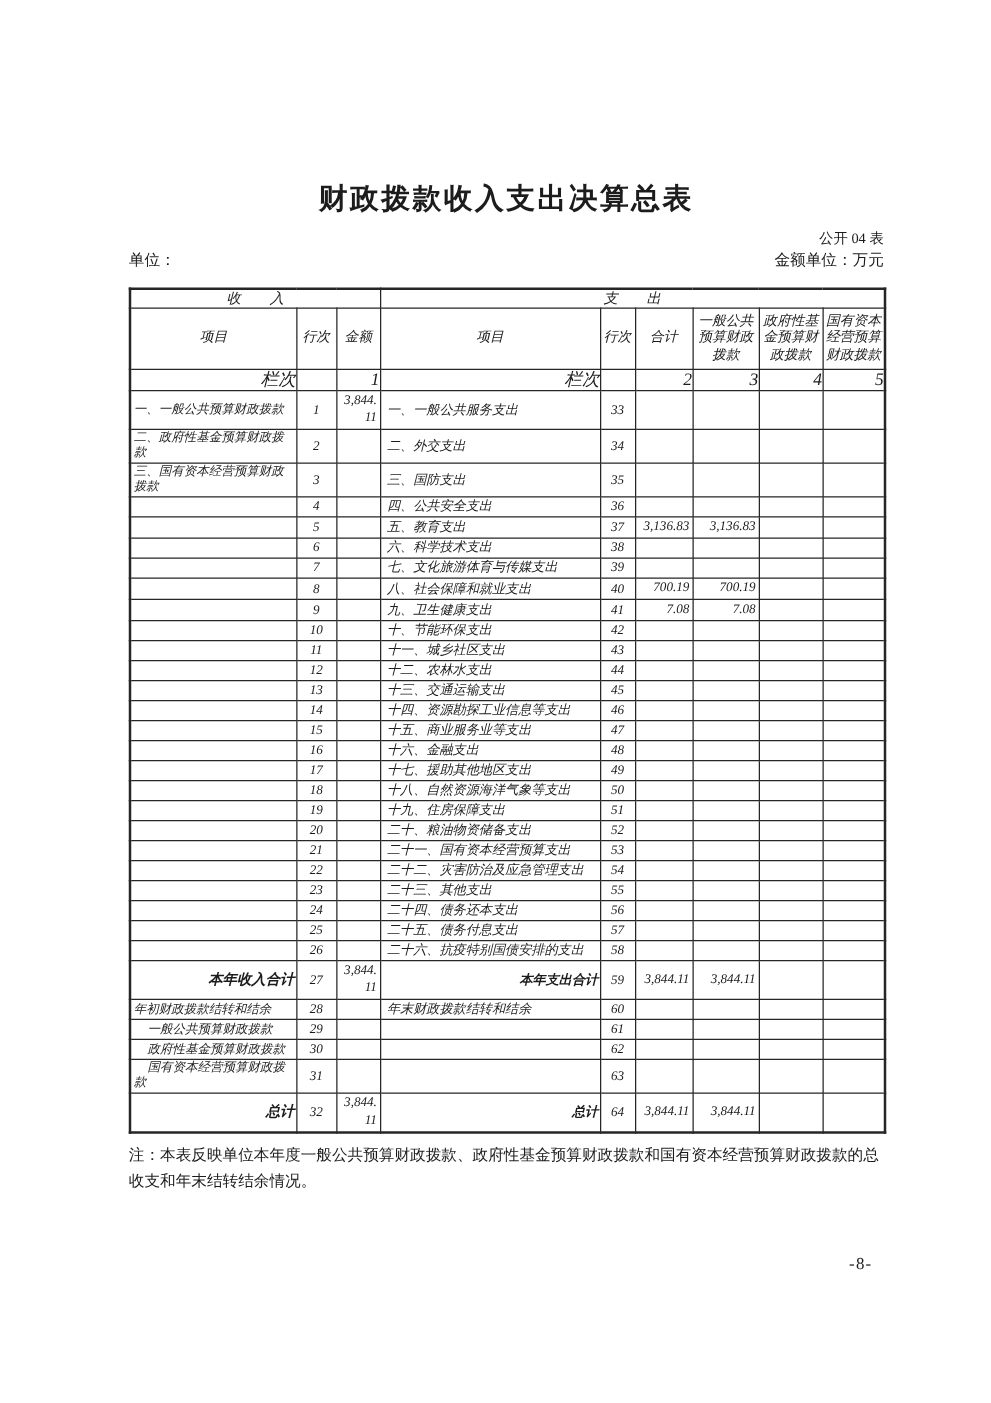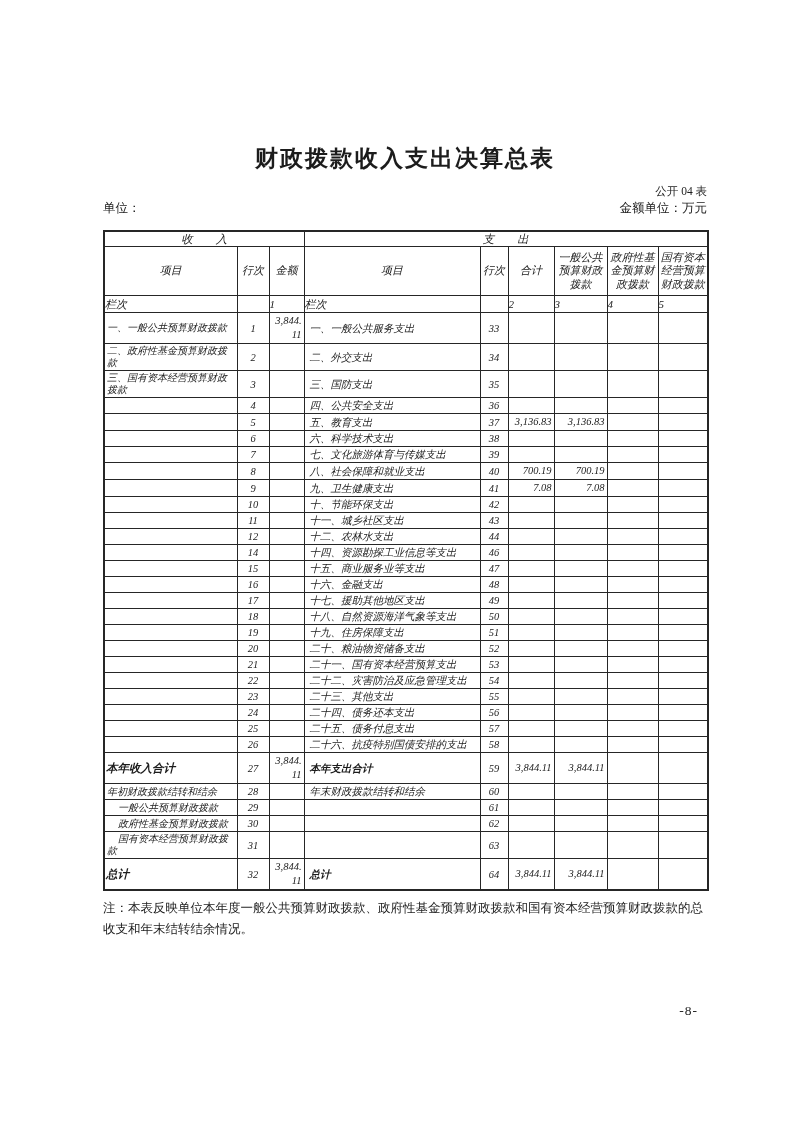--- a/index.html
+++ b/index.html
@@ -34,27 +34,27 @@
     font-style:italic;
   }
   td {
     border:1px solid #262626;
     font-size:10.5px; line-height:13px;
     vertical-align:middle; height:16px;
     overflow:hidden; padding:0;
   }
   tr.section-row td { height:15px; line-height:14px; font-size:11.5px; text-align:center; }
   tr.colhead-row td { height:49px; line-height:13.5px; font-size:11px; text-align:center; padding:1px; }
-  tr.lanci-row td { height:17px; font-size:11px; text-align:left; }
+  tr.lanci-row td { height:17px; font-size:14px; text-align:right; }
 
   td.item-cell { text-align:left; padding:1px 1px 1px 2px; font-size:10px; line-height:12px; }
   td.item-cell.expense { font-size:10.5px; padding-left:5px; line-height:13px; }
   td.center-cell { text-align:center; font-size:10.5px; }
   td.amount-cell { text-align:right; padding:1px 2px 1px 1px; word-break:break-all; line-height:14px; font-size:10.5px; }
-  td.style-total { font-weight:bold; text-align:left; font-size:11.5px; padding-left:1px; }
+  td.style-total { font-weight:bold; text-align:right; font-size:11.5px; padding-left:1px; }
   td.style-indent { text-indent:11px; }
 
   .note-block {
     margin-top:7px; margin-left:103px; width:600px;
     font-size:12.5px; line-height:21px; text-align:left;
   }
   .page-num {
     position:absolute; top:1003px; right:95px;
     font-size:13.5px; letter-spacing:1px;
   }
@@ -241,20 +241,31 @@
           <td class="amount-cell"></td>
           <td class="item-cell expense">十二、农林水支出</td>
           <td class="center-cell">44</td>
           <td class="amount-cell"></td>
           <td class="amount-cell"></td>
           <td class="amount-cell"></td>
           <td class="amount-cell"></td>
         </tr>
         <tr>
           <td class="item-cell"></td>
+          <td class="center-cell">13</td>
+          <td class="amount-cell"></td>
+          <td class="item-cell expense">十三、交通运输支出</td>
+          <td class="center-cell">45</td>
+          <td class="amount-cell"></td>
+          <td class="amount-cell"></td>
+          <td class="amount-cell"></td>
+          <td class="amount-cell"></td>
+        </tr>
+        <tr>
+          <td class="item-cell"></td>
           <td class="center-cell">14</td>
           <td class="amount-cell"></td>
           <td class="item-cell expense">十四、资源勘探工业信息等支出</td>
           <td class="center-cell">46</td>
           <td class="amount-cell"></td>
           <td class="amount-cell"></td>
           <td class="amount-cell"></td>
           <td class="amount-cell"></td>
         </tr>
         <tr>

